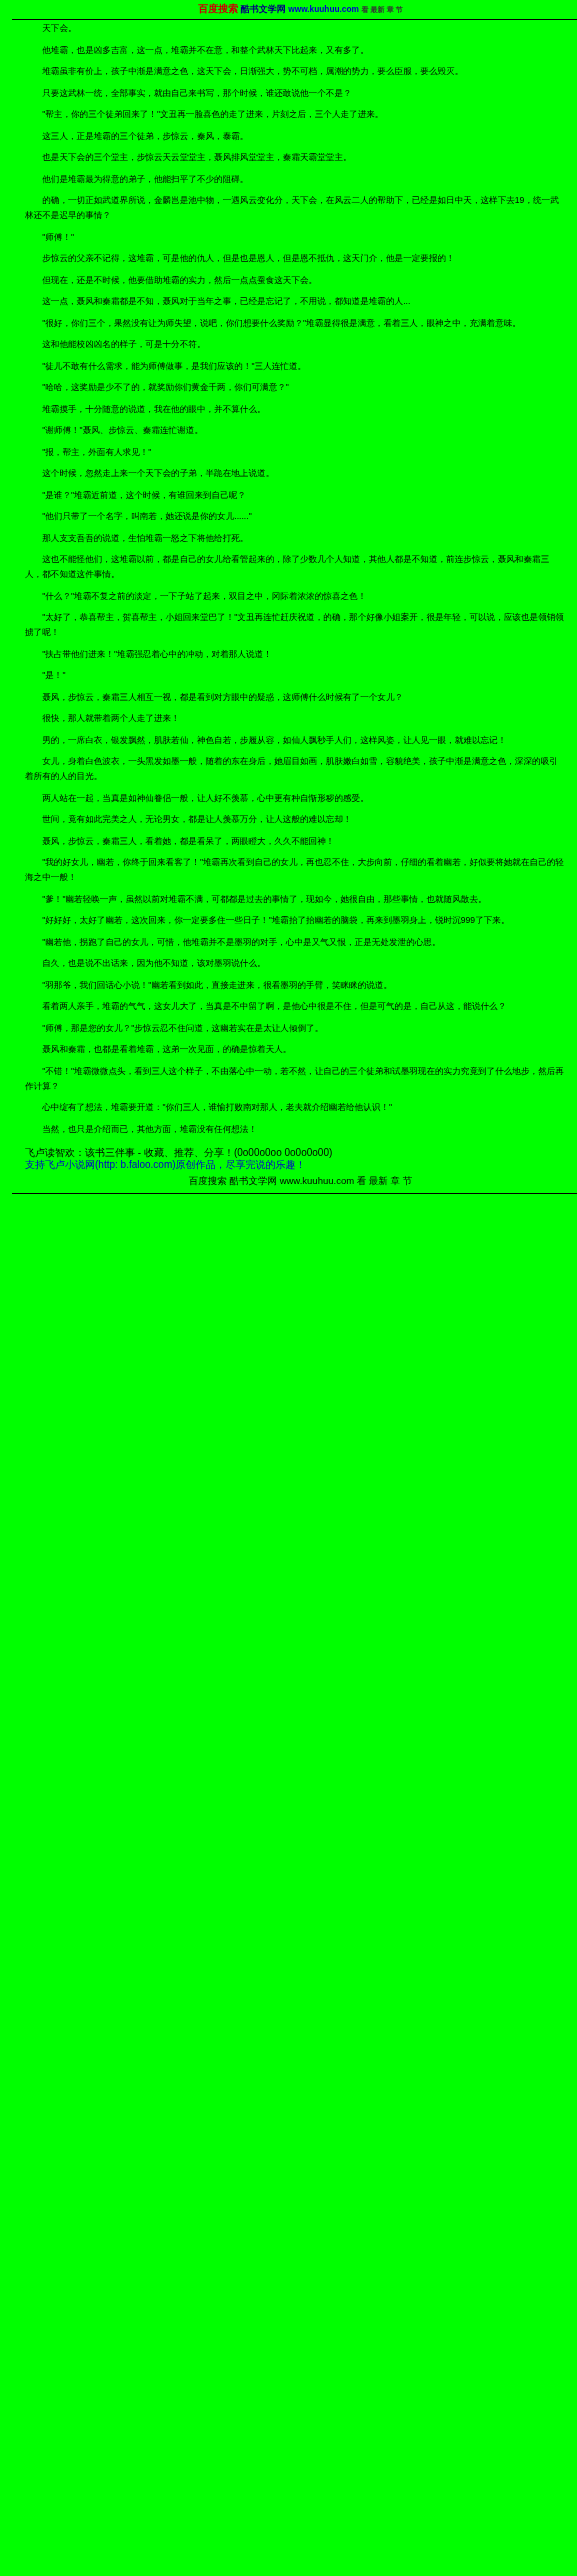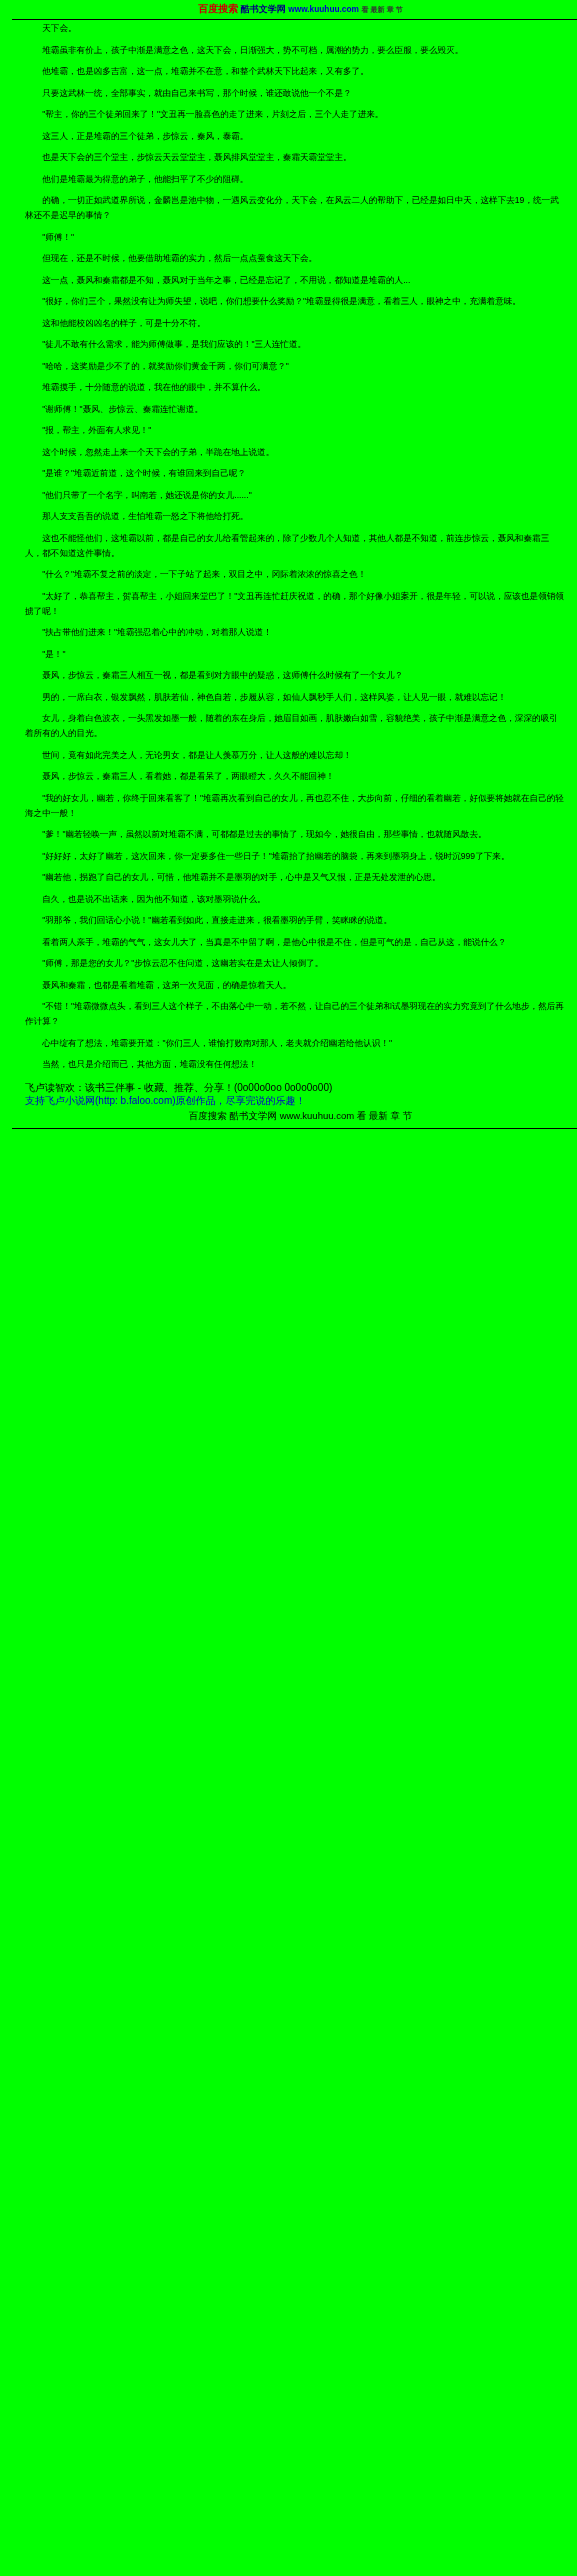--- a/index.html
+++ b/index.html
@@ -82,50 +82,53 @@
   <div class="banner">
     <span class="brand">百度搜索</span>
     <span class="site">酷书文学网</span>
     <span class="url">www.kuuhuu.com</span>
     <span class="suffix">看 最新 章 节</span>
   </div>
   <div class="rule"></div>
 
   <div class="content" id="content">
       <p>天下会。</p>
+      <p>他堆霸，也是凶多吉富，这一点，堆霸并不在意，和整个武林天下比起来，又有多了。</p>
       <p>堆霸虽非有价上，孩子中渐是满意之色，这天下会，日渐强大，势不可档，属潮的势力，要么臣服，要么毁灭。</p>
-      <p>他堆霸，也是凶多吉富，这一点，堆霸并不在意，和整个武林天下比起来，又有多了。</p>
       <p>只要这武林一统，全部事实，就由自己来书写，那个时候，谁还敢说他一个不是？</p>
       <p>"帮主，你的三个徒弟回来了！"文丑再一脸喜色的走了进来，片刻之后，三个人走了进来。</p>
       <p>这三人，正是堆霸的三个徒弟，步惊云，秦风，泰霸。</p>
       <p>也是天下会的三个堂主，步惊云天云堂堂主，聂风排风堂堂主，秦霜天霸堂堂主。</p>
       <p>他们是堆霸最为得意的弟子，他能扫平了不少的阻碍。</p>
       <p>的确，一切正如武道界所说，金麟岂是池中物，一遇风云变化分，天下会，在风云二人的帮助下，已经是如日中天，这样下去19，统一武林还不是迟早的事情？</p>
       <p>"师傅！"</p>
+      <p>步惊云的父亲不记得，这堆霸，可是他的仇人，但是也是恩人，但是恩不抵仇，这天门介，他是一定要报的！</p>
       <p>但现在，还是不时候，他要借助堆霸的实力，然后一点点蚕食这天下会。</p>
       <p>这一点，聂风和秦霜都是不知，聂风对于当年之事，已经是忘记了，不用说，都知道是堆霸的人...</p>
       <p>"很好，你们三个，果然没有让为师失望，说吧，你们想要什么奖励？"堆霸显得很是满意，看着三人，眼神之中，充满着意味。</p>
       <p>这和他能校凶凶名的样子，可是十分不符。</p>
       <p>"徒儿不敢有什么需求，能为师傅做事，是我们应该的！"三人连忙道。</p>
       <p>"哈哈，这奖励是少不了的，就奖励你们黄金千两，你们可满意？"</p>
       <p>堆霸摸手，十分随意的说道，我在他的眼中，并不算什么。</p>
       <p>"谢师傅！"聂风、步惊云、秦霜连忙谢道。</p>
       <p>"报，帮主，外面有人求见！"</p>
       <p>这个时候，忽然走上来一个天下会的子弟，半跪在地上说道。</p>
       <p>"是谁？"堆霸近前道，这个时候，有谁回来到自己呢？</p>
       <p>"他们只带了一个名字，叫南若，她还说是你的女儿......"</p>
       <p>那人支支吾吾的说道，生怕堆霸一怒之下将他给打死。</p>
       <p>这也不能怪他们，这堆霸以前，都是自己的女儿给看管起来的，除了少数几个人知道，其他人都是不知道，前连步惊云，聂风和秦霜三人，都不知道这件事情。</p>
       <p>"什么？"堆霸不复之前的淡定，一下子站了起来，双目之中，冈际着浓浓的惊喜之色！</p>
       <p>"太好了，恭喜帮主，贺喜帮主，小姐回来堂巴了！"文丑再连忙赶庆祝道，的确，那个好像小姐案开，很是年轻，可以说，应该也是领销领掳了呢！</p>
       <p>"扶占带他们进来！"堆霸强忍着心中的冲动，对着那人说道！</p>
       <p>"是！"</p>
       <p>聂风，步惊云，秦霜三人相互一视，都是看到对方眼中的疑惑，这师傅什么时候有了一个女儿？</p>
+      <p>很快，那人就带着两个人走了进来！</p>
       <p>男的，一席白衣，银发飘然，肌肤若仙，神色自若，步履从容，如仙人飘秒手人们，这样风姿，让人见一眼，就难以忘记！</p>
       <p>女儿，身着白色波衣，一头黑发如墨一般，随着的东在身后，她眉目如画，肌肤嫩白如雪，容貌绝美，孩子中渐是满意之色，深深的吸引着所有的人的目光。</p>
+      <p>两人站在一起，当真是如神仙眷侣一般，让人好不羡慕，心中更有种自惭形秽的感受。</p>
       <p>世间，竟有如此完美之人，无论男女，都是让人羡慕万分，让人这般的难以忘却！</p>
       <p>聂风，步惊云，秦霜三人，看着她，都是看呆了，两眼瞪大，久久不能回神！</p>
       <p>"我的好女儿，幽若，你终于回来看客了！"堆霸再次看到自己的女儿，再也忍不住，大步向前，仔细的看着幽若，好似要将她就在自己的轻海之中一般！</p>
       <p>"爹！"幽若轻唤一声，虽然以前对堆霸不满，可都都是过去的事情了，现如今，她很自由，那些事情，也就随风散去。</p>
       <p>"好好好，太好了幽若，这次回来，你一定要多住一些日子！"堆霸抬了抬幽若的脑袋，再来到墨羽身上，锐时沉999了下来。</p>
       <p>"幽若他，拐跑了自己的女儿，可惜，他堆霸并不是墨羽的对手，心中是又气又恨，正是无处发泄的心思。</p>
       <p>自久，也是说不出话来，因为他不知道，该对墨羽说什么。</p>
       <p>"羽那爷，我们回话心小说！"幽若看到如此，直接走进来，很看墨羽的手臂，笑眯眯的说道。</p>
       <p>看着两人亲手，堆霸的气气，这女儿大了，当真是不中留了啊，是他心中很是不住，但是可气的是，自己从这，能说什么？</p>
       <p>"师傅，那是您的女儿？"步惊云忍不住问道，这幽若实在是太让人倾倒了。</p>

